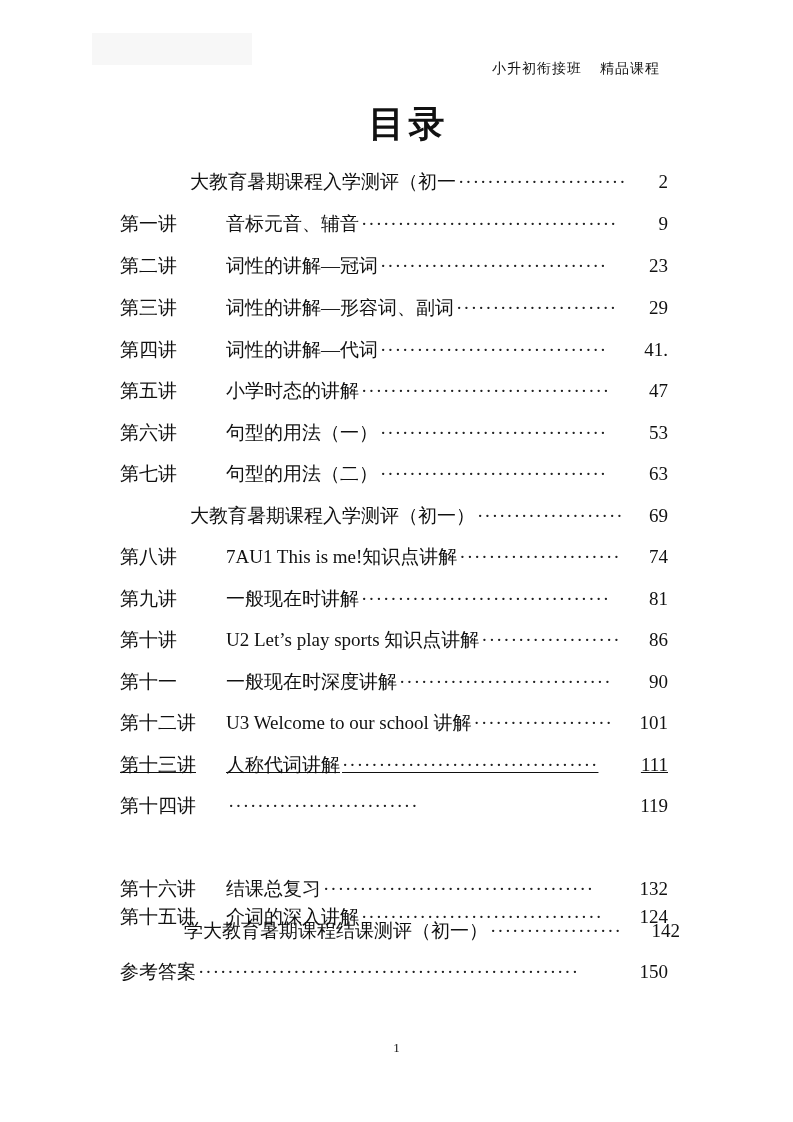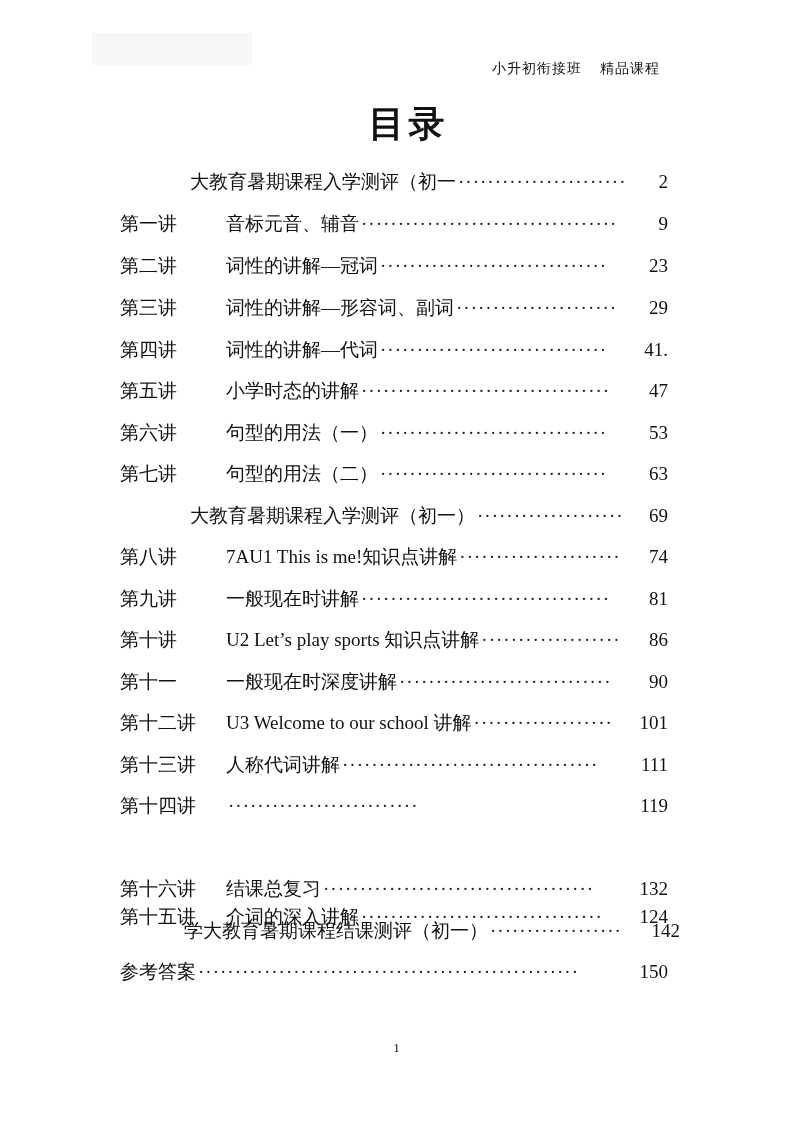--- a/index.html
+++ b/index.html
@@ -105,21 +105,21 @@
       <span class="topic">一般现在时深度讲解</span>
       <span class="dots">·····························</span>
       <span class="page">90</span>
     </div>
     <div class="toc-row" style="top: 708px;">
       <span class="lecture">第十二讲</span>
       <span class="topic">U3 Welcome to our school  讲解</span>
       <span class="dots">···················</span>
       <span class="page">101</span>
     </div>
-    <div class="toc-row" style="top: 750px;">
+    <div class="toc-row" style="top: 750px; text-decoration: underline;">
       <span class="lecture">第十三讲</span>
       <span class="topic">人称代词讲解</span>
       <span class="dots">···································</span>
       <span class="page">111</span>
     </div>
     <div class="toc-row" style="top: 791px;">
       <span class="lecture">第十四讲</span>
       <span class="dots">··························</span>
       <span class="page">119</span>
     </div>

